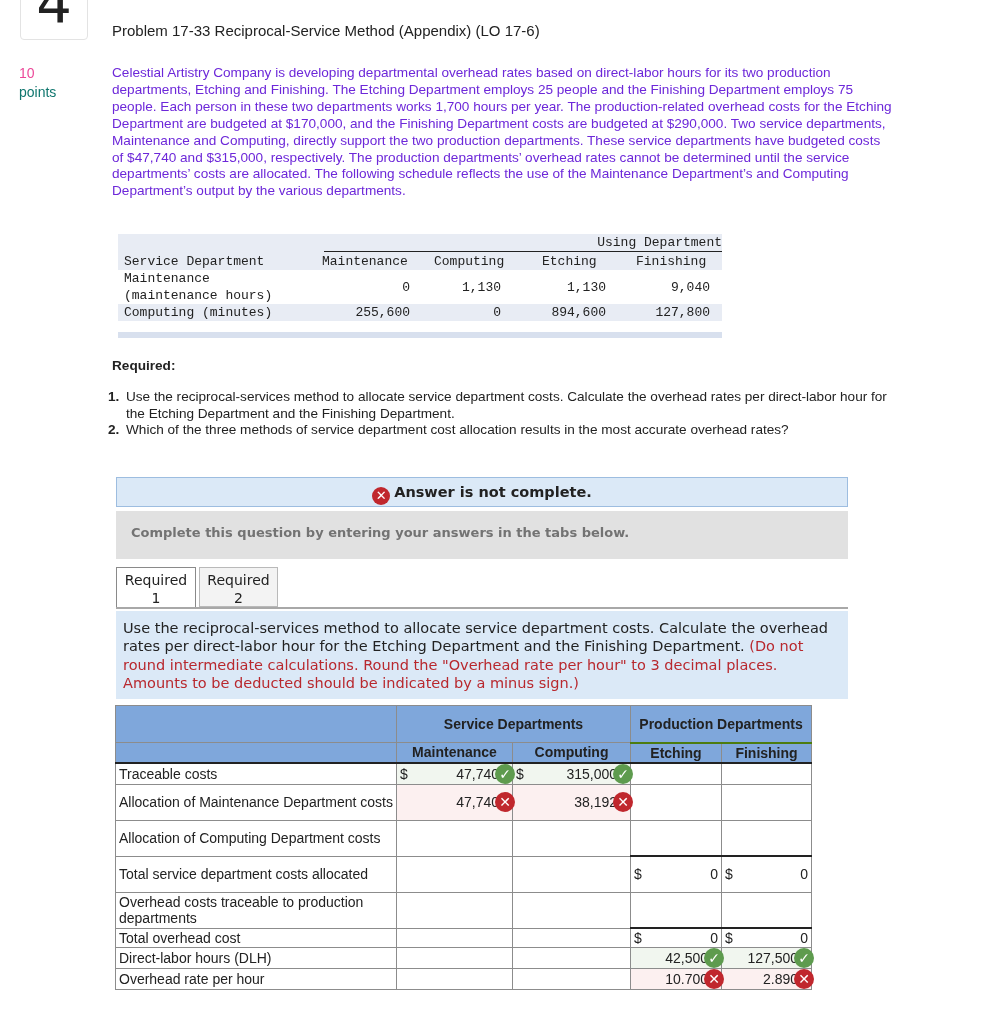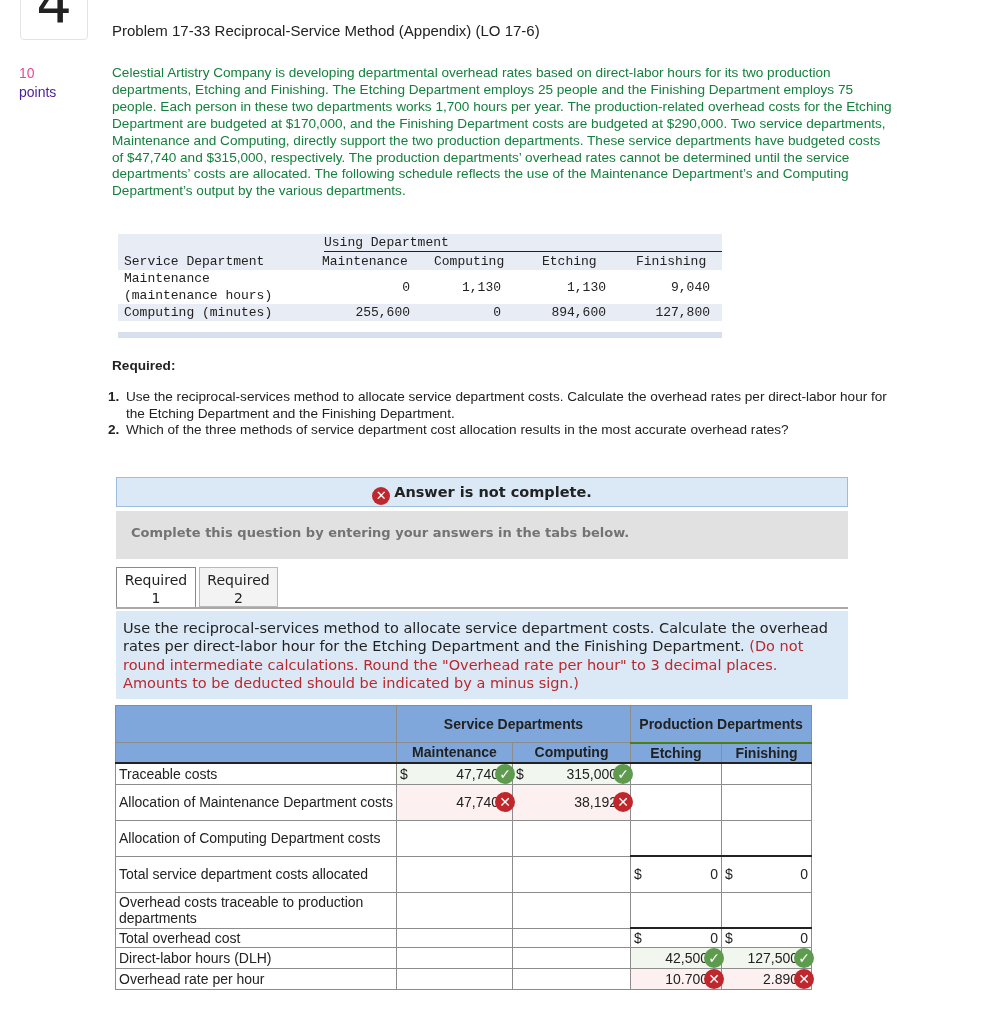--- a/index.html
+++ b/index.html
@@ -4,30 +4,30 @@
 <style>
   * { box-sizing: border-box; margin: 0; padding: 0; }
   html, body { width: 984px; height: 1024px; background: #ffffff; overflow: hidden; }
   body { position: relative; font-family: "Liberation Sans", sans-serif; color: #222; }
 
   .qnum-box { position: absolute; left: 20px; top: -30px; width: 68px; height: 70px; border: 1px solid #e3e3e3; border-radius: 4px; background: #fff; text-align: center; }
   .qnum-box span { display: block; font-size: 56px; line-height: 64px; color: #222; font-family: "DejaVu Sans", sans-serif; }
 
   .points { position: absolute; left: 19px; top: 64px; font-size: 14px; line-height: 19px; }
   .points .num { color: #ec4899; display: block; }
-  .points .lbl { color: #4c1d95; display: block; }
+  .points .lbl { color: #0f766e; display: block; }
 
   .title { position: absolute; left: 112px; top: 22px; font-size: 15px; font-weight: normal; color: #222; }
 
-  .intro { position: absolute; left: 112px; top: 65px; width: 780px; font-size: 13.6px; line-height: 16.9px; color: #15803d; }
+  .intro { position: absolute; left: 112px; top: 65px; width: 780px; font-size: 13.6px; line-height: 16.9px; color: #6d28d9; }
 
   .sched { position: absolute; left: 118px; top: 234px; width: 604px; font-family: "Liberation Mono", monospace; font-size: 13px; color: #222; }
   .sched .hdr-band { position: absolute; left: 0; top: 0; width: 604px; height: 18px; background: #e8ecf4; }
   .sched .hdr-band2 { position: absolute; left: 0; top: 18px; width: 604px; height: 18px; background: #e8ecf4; }
-  .sched .using { position: absolute; left: 206px; top: 0; width: 398px; height: 18px; text-align: left; border-bottom: 1px solid #222; line-height: 18px; }
+  .sched .using { position: absolute; left: 206px; top: 0; width: 398px; height: 18px; text-align: right; border-bottom: 1px solid #222; line-height: 18px; }
   .sched .cell { position: absolute; line-height: 17px; white-space: pre; }
   .sched .row2band { position: absolute; left: 0; top: 70px; width: 604px; height: 17px; background: #e8ecf4; }
   .sched .bottomband { position: absolute; left: 0; top: 98px; width: 604px; height: 6px; background: #d8e0ee; }
   .r { text-align: right; }
 
   .required-h { position: absolute; left: 112px; top: 358px; font-size: 13.6px; font-weight: bold; }
   .req-list { position: absolute; left: 108px; top: 389px; width: 780px; font-size: 13.6px; line-height: 16.5px; }
   .req-list .item { position: relative; padding-left: 18px; }
   .req-list .item .n { position: absolute; left: 0; top: 0; font-weight: bold; }
 

